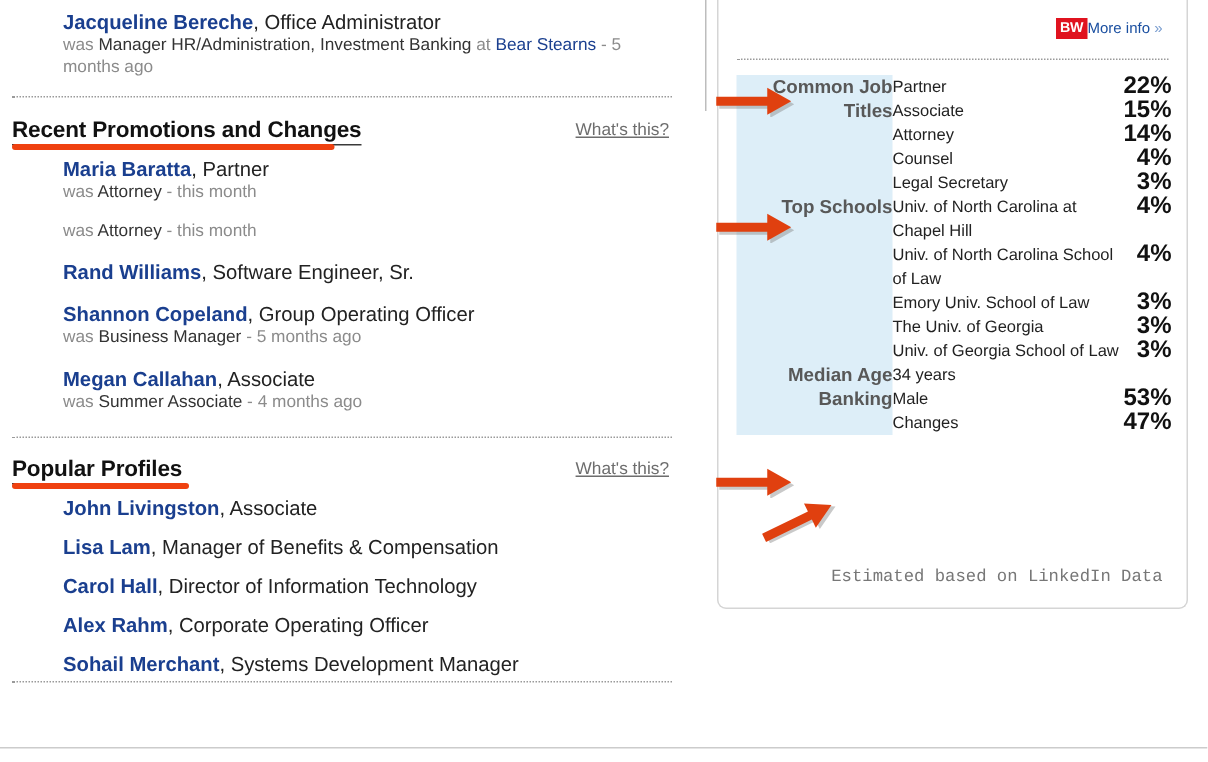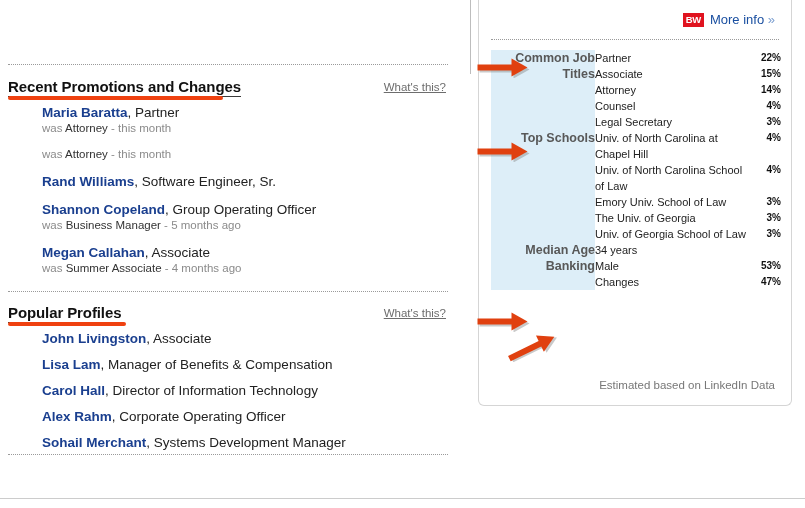--- a/index.html
+++ b/index.html
@@ -119,36 +119,35 @@
     border-top: none;
     border-radius: 0 0 6px 6px;
     box-sizing: border-box;
   }
   #moreinfo-row {
     position: absolute;
     right: 16px;
     top: 52px;
     display: flex;
     align-items: center;
-    gap: 6px;
   }
   #bw-badge {
     display: inline-block;
     background: #e0131f;
     color: #ffffff;
     font-weight: bold;
     font-size: 9.5px;
     line-height: 12px;
     padding: 1px 3px 1px 3px;
     letter-spacing: -0.3px;
     font-family: "Liberation Sans", sans-serif;
   }
   #more-info-link {
     color: #1a4fa0;
-    font-size: 13px;
+    font-size: 10px;
     text-decoration: none;
   }
   #more-info-link .chev { color: #7b9ed0; }
 
   #panel-dotsep {
     position: absolute;
     left: 12px;
     right: 12px;
     top: 79px;
     border-top: 1px dotted #9a9a9a;
@@ -176,47 +175,60 @@
     box-sizing: border-box;
   }
   td.val-cell {
     padding-left: 9px;
     font-size: 11px;
     color: #222;
     line-height: 16px;
   }
   td.pct-cell {
     text-align: right;
-    font-size: 10px;
+    font-size: 16px;
     font-weight: bold;
     color: #111;
     line-height: 16px;
     width: 34px;
     white-space: nowrap;
   }
 
   #estimate-note {
     position: absolute;
     right: 16px;
     bottom: 14px;
     font-size: 11.5px;
     color: #777777;
+    font-family: Liberation Mono, monospace;
   }
 
   
   .arrow {
     position: absolute;
     pointer-events: none;
   }
 </style>
 </head>
 <body>
 
 <div id="left-column">
 
+  <div class="person-block" style="position:absolute; left:0; top:6px; width:430px;">
+    <div class="person-line">
+      <a href="#" class="person-name">Jacqueline Bereche</a><span class="person-title">, Office Administrator</span>
+    </div>
+    <div class="person-sub" style="width:390px;">
+      <span class="sub-was">was</span>
+      <span class="sub-prev">Manager HR/Administration, Investment Banking</span>
+      <span class="sub-was">at</span>
+      <a href="#" class="sub-company">Bear Stearns</a>
+      <span class="sub-time">- 5 months ago</span>
+    </div>
+  </div>
 
   <div class="dotted-sep" style="position:absolute; left:8px; top:64px; width:440px;"></div>
 
   <div class="section-head-row" style="position:absolute; left:0; top:78px; width:458px;">
     <div class="section-title">
       <span class="u">Recent Promotions and Changes</span>
     </div>
     <a href="#" class="whats-this">What's this?</a>
   </div>
   <div class="redline" style="left:8px; top:96px; width:215px;"></div>

